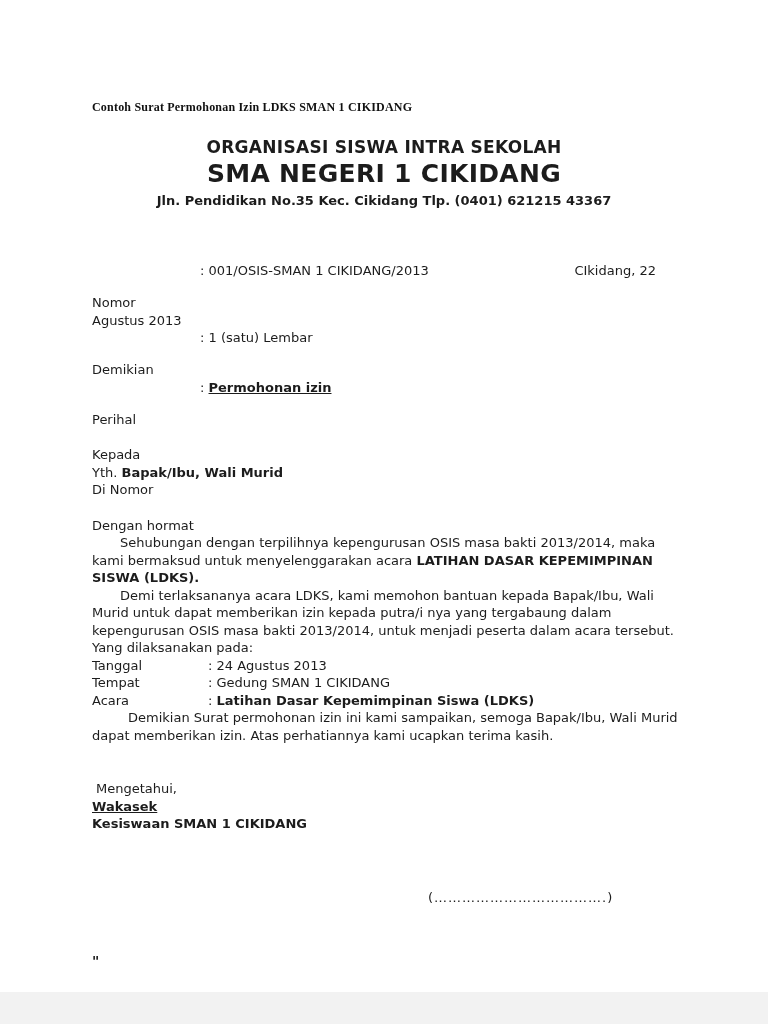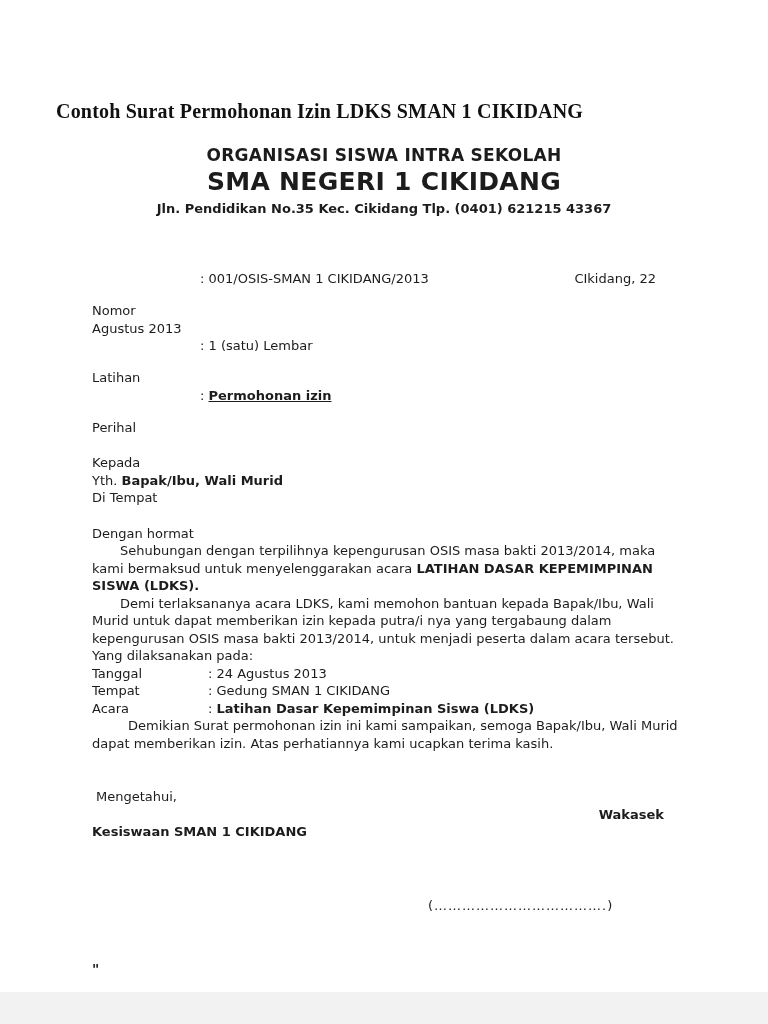--- a/index.html
+++ b/index.html
@@ -6,22 +6,22 @@
   html, body { background:#ffffff; }
   body {
     width:768px; height:1024px; position:relative; overflow:hidden;
     font-family:"DejaVu Sans","Liberation Sans",sans-serif;
     color:#1c1c1c;
   }
   .page { position:absolute; inset:0; background:#ffffff; }
 
   .caption {
     font-family:"Liberation Serif","DejaVu Serif",serif;
-    font-weight:bold; font-size:20px; letter-spacing:0.2px;
-    margin:100px 0 0 56px; color:#111;
+    font-weight:bold; font-size:12px; letter-spacing:0.2px;
+    margin:100px 0 0 92px; color:#111;
   }
 
   .letterhead { text-align:center; margin-top:22px; }
   .lh-org   { font-size:17px; font-weight:bold; letter-spacing:0.3px;text-align:center; }
   .lh-school{ font-size:25px; font-weight:bold; margin-top:2px; letter-spacing:0.3px; }
   .lh-addr  { font-size:13px; font-weight:bold; margin-top:5px; }
 
   .content {
     margin:54px 86px 0 92px; width:590px;
     font-size:13px; line-height:17.5px;
@@ -35,21 +35,21 @@
   .u { text-decoration:underline; }
   .b { font-weight:bold; }
 
   .indent1 { text-indent:28px; }
   .indent2 { text-indent:36px; }
 
   .gap  { height:18px; }
   .gap2 { height:36px; }
 
   .mengetahui { padding-left:4px; }
-  .sig-right { text-align:right; padding-right:18px; font-weight:bold; }
+  .sig-right { padding-right:18px; font-weight:bold;text-decoration:underline; }
 
   .sign-line { margin-top:56px; margin-left:336px; letter-spacing:1px; }
   .footer-quote { margin-top:47px; font-weight:bold; font-size:14px; }
 
   .bottom-strip {
     position:absolute; left:0; right:0; bottom:0; height:32px;
     background:#f2f2f2;
   }
 </style>
 </head>
@@ -68,34 +68,34 @@
   <div class="content">
 
     <div class="row">
       <span class="label">Nomor</span>
       <span>: 001/OSIS-SMAN 1 CIKIDANG/2013</span>
       <span class="date">CIkidang, 22</span>
     </div>
     <div>Agustus 2013</div>
 
     <div class="row">
-      <span class="label">Latihan</span>
+      <span class="label">Demikian</span>
       <span>: 1 (satu) Lembar</span>
     </div>
 
     <div class="row">
       <span class="label">Perihal</span>
       <span><span>: </span><span class="b u">Permohonan izin</span></span>
     </div>
 
     <div class="gap"></div>
 
     <div>Kepada</div>
     <div><span>Yth. </span><span class="b">Bapak/Ibu, Wali Murid</span></div>
-    <div>Di Tempat</div>
+    <div>Di Nomor</div>
 
     <div class="gap"></div>
 
     <div>Dengan hormat</div>
 
     <p class="indent1"><span>Sehubungan dengan terpilihnya kepengurusan OSIS masa bakti 2013/2014, maka kami bermaksud untuk menyelenggarakan acara </span><span class="b">LATIHAN DASAR KEPEMIMPINAN SISWA (LDKS).</span></p>
 
     <p class="indent1">Demi terlaksananya acara LDKS, kami memohon bantuan kepada Bapak/Ibu, Wali Murid untuk dapat memberikan izin kepada putra/i nya yang tergabaung dalam kepengurusan OSIS masa bakti 2013/2014, untuk menjadi peserta dalam acara tersebut.</p>
 
     <div>Yang dilaksanakan pada:</div>

